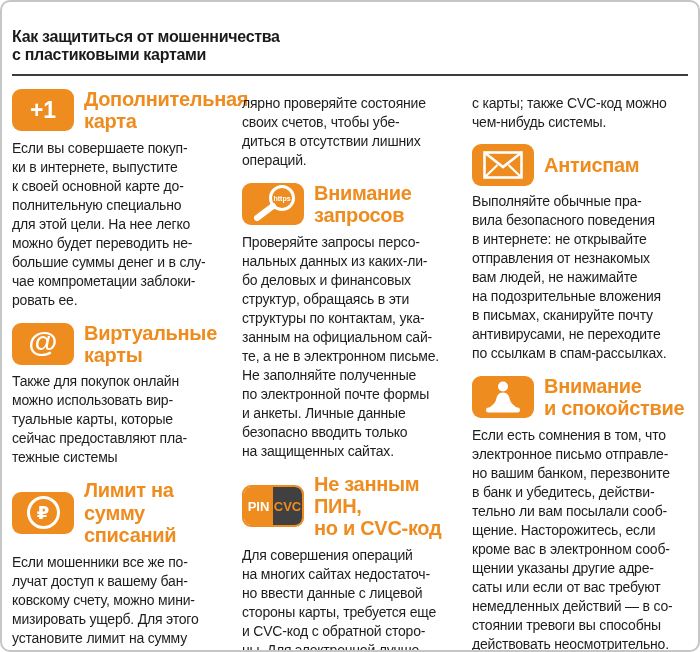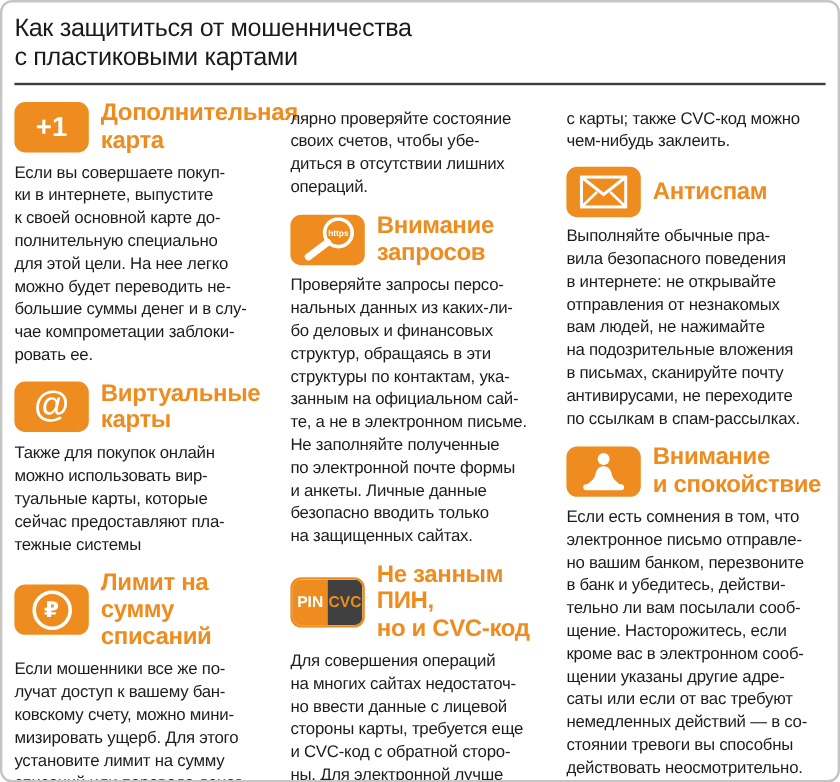--- a/index.html
+++ b/index.html
@@ -4,22 +4,22 @@
 <style>
   * { margin:0; padding:0; box-sizing:border-box; }
   html,body { background:#fff; }
   body { font-family:"Liberation Sans","DejaVu Sans",sans-serif; }
   .poster {
     position:relative; width:700px; height:652px;
     background:#fff; border:2px solid #c6c6c6; border-radius:10px;
     padding:8px 10px 0 10px; overflow:hidden;
   }
   .title {
-    color:#1b1b1b; font-size:21px; font-weight:normal; line-height:1.15;
-    letter-spacing:-0.3px; white-space:pre-line; margin-top:2px;
+    color:#1b1b1b; font-size:16px; font-weight:bold; line-height:1.15;
+    letter-spacing:-0.3px; white-space:pre-line; margin-top:18px;
   }
   .rule { height:2px; background:#3c3c3c; margin-top:9px; }
   .cols { display:flex; gap:14px; padding-top:12px; }
   .col { flex:1 1 0; min-width:0; }
   .lead { margin-top:8px; }
   .body-text {
     color:#1d1d1d; font-size:14px; line-height:19px; letter-spacing:-0.2px;
     white-space:pre-line; margin-top:6px;
   }
   .section { margin-top:12px; }
@@ -165,21 +165,21 @@
 и CVC-код с обратной сторо-
 ны. Для электронной лучше
 запомнить и стереть его</div>
       </div>
 
     </div>
 
     <div class="col">
 
       <div class="body-text lead">с карты; также CVC-код можно
-чем-нибудь заклеить.</div>
+чем-нибудь системы.</div>
 
       <div class="section">
         <div class="sec-head">
           <div class="icon-box">
             <svg width="40" height="28" viewBox="0 0 40 28">
               <rect x="1.5" y="1.5" width="37" height="25" fill="none" stroke="#fff" stroke-width="2.6"></rect>
               <polyline points="1.5,1.5 20,16 38.5,1.5" fill="none" stroke="#fff" stroke-width="2.6"></polyline>
               <line x1="1.5" y1="26.5" x2="14.5" y2="14" stroke="#fff" stroke-width="2.2"></line>
               <line x1="38.5" y1="26.5" x2="25.5" y2="14" stroke="#fff" stroke-width="2.2"></line>
             </svg>

